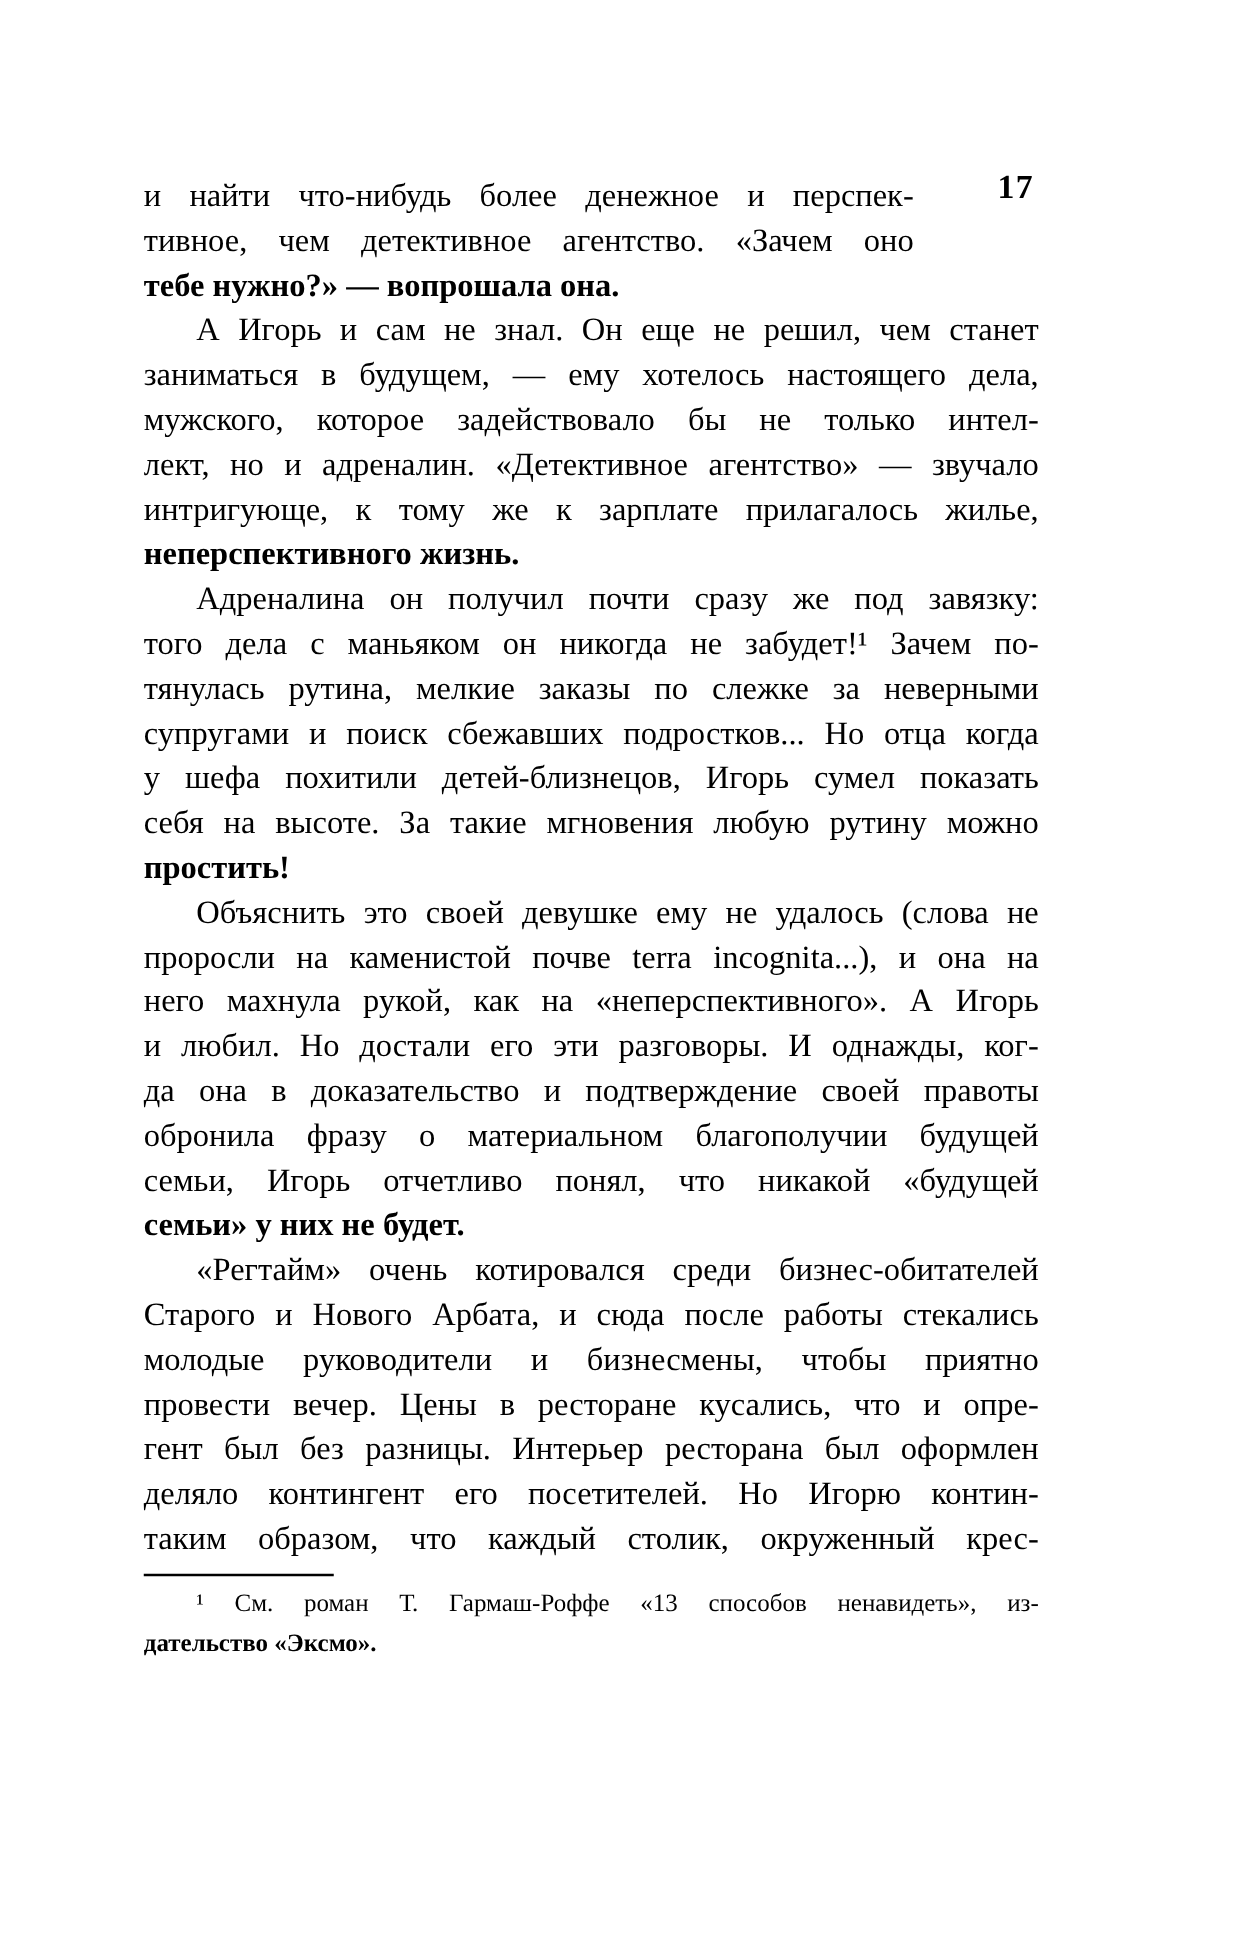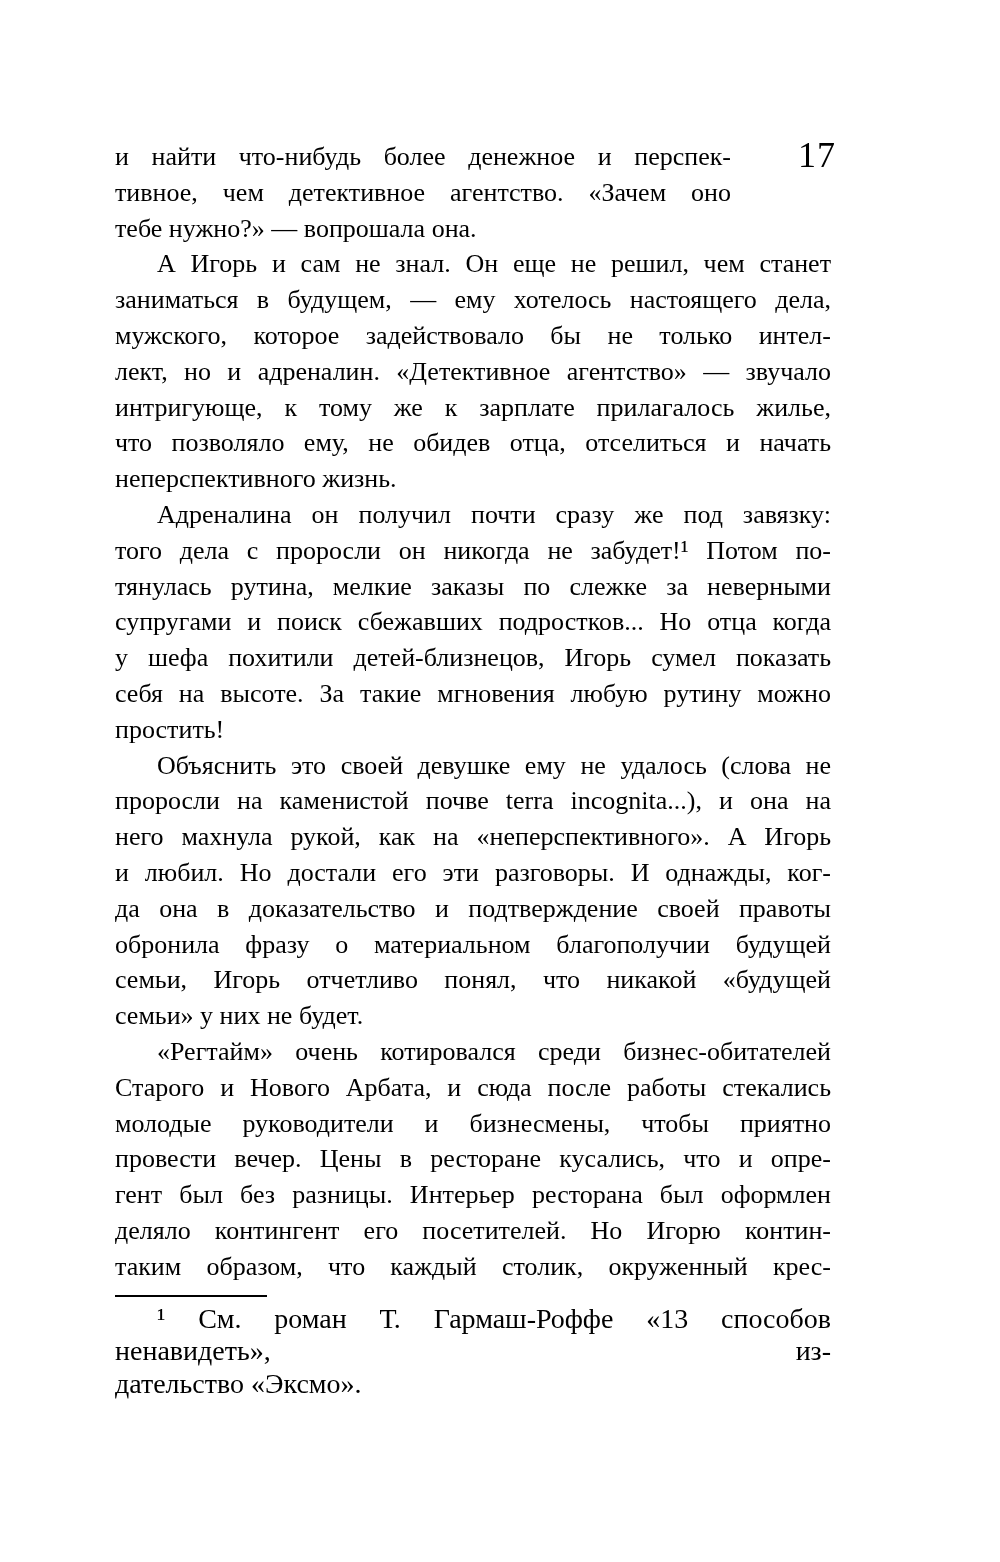--- a/index.html
+++ b/index.html
@@ -13,51 +13,52 @@
     height: 1562px;
     background: #ffffff;
     color: #000000;
     font-family: "Liberation Serif", "DejaVu Serif", serif;
     overflow: hidden;
   }
   .page-number {
     position: absolute;
     left: 798px;
     top: 134px;
-    font-size: 36px;
-    font-weight: normal;
+    font-size: 27px;
+    font-weight: bold;
     letter-spacing: 1px;
   }
   .text-block {
     position: absolute;
     left: 115px;
     top: 139px;
     width: 716px;
     font-size: 26px;
     line-height: 35.8px;
   }
   .para { margin: 0; padding: 0; }
   .ln {
     text-align: justify;
     text-align-last: justify;
   }
   .end {
     text-align: justify;
     text-align-last: left;
+    font-weight: bold;
   }
   .ind { text-indent: 42px; }
   .nr { padding-right: 100px; }
   .fn-rule {
     width: 152px;
     border: 0;
     border-top: 2px solid #000;
     margin: 10px 0 6px 0;
   }
   .footnote {
-    font-size: 28px;
+    font-size: 20px;
     line-height: 32.5px;
   }
   .footnote .ind { text-indent: 42px; }
 </style>
 </head>
 <body>
 
 <div class="book-page">
 
   <div class="page-number">17</div>
@@ -69,27 +70,26 @@
       <div class="ln nr">тивное, чем детективное агентство. «Зачем оно</div>
       <div class="end nr">тебе нужно?» — вопрошала она.</div>
     </div>
 
     <div class="para">
       <div class="ln ind">А Игорь и сам не знал. Он еще не решил, чем станет</div>
       <div class="ln">заниматься в будущем, — ему хотелось настоящего дела,</div>
       <div class="ln">мужского, которое задействовало бы не только интел-</div>
       <div class="ln">лект, но и адреналин. «Детективное агентство» — звучало</div>
       <div class="ln">интригующе, к тому же к зарплате прилагалось жилье,</div>
-      <div class="ln">что позволяло ему, не обидев отца, отселиться и начать</div>
       <div class="end">неперспективного жизнь.</div>
     </div>
 
     <div class="para">
       <div class="ln ind">Адреналина он получил почти сразу же под завязку:</div>
-      <div class="ln">того дела с проросли он никогда не забудет!¹ Потом по-</div>
+      <div class="ln">того дела с маньяком он никогда не забудет!¹ Зачем по-</div>
       <div class="ln">тянулась рутина, мелкие заказы по слежке за неверными</div>
       <div class="ln">супругами и поиск сбежавших подростков... Но отца когда</div>
       <div class="ln">у шефа похитили детей-близнецов, Игорь сумел показать</div>
       <div class="ln">себя на высоте. За такие мгновения любую рутину можно</div>
       <div class="end">простить!</div>
     </div>
 
     <div class="para">
       <div class="ln ind">Объяснить это своей девушке ему не удалось (слова не</div>
       <div class="ln">проросли на каменистой почве terra incognita...), и она на</div>

